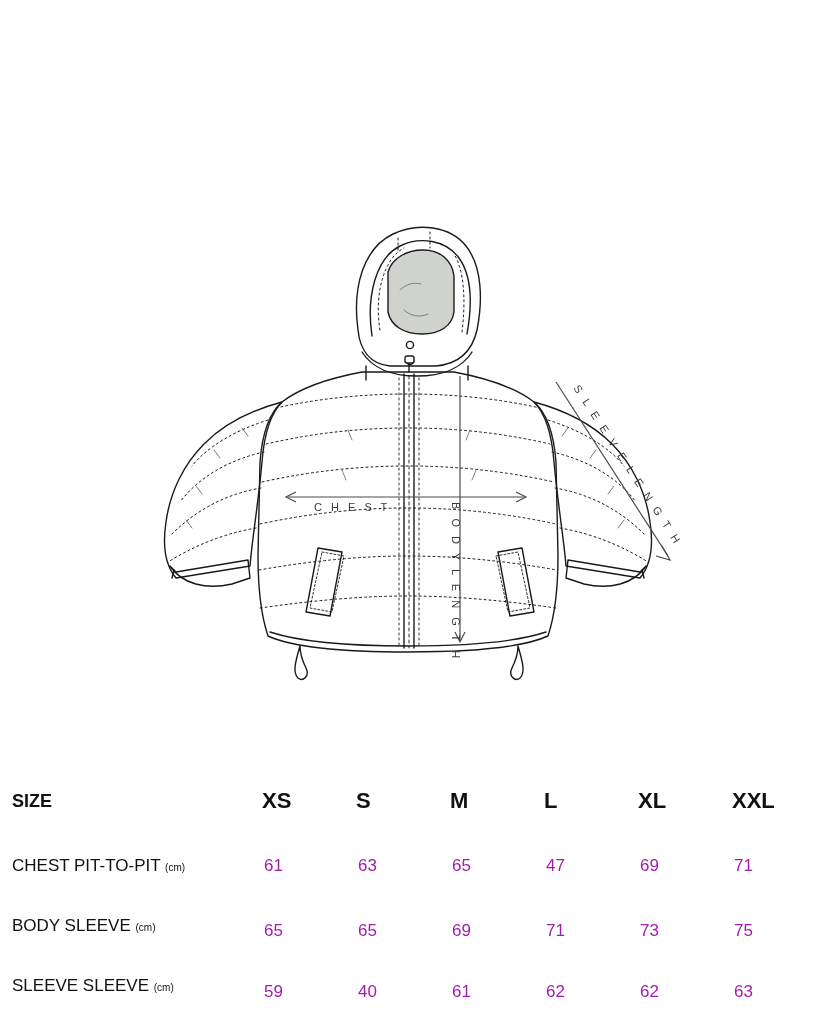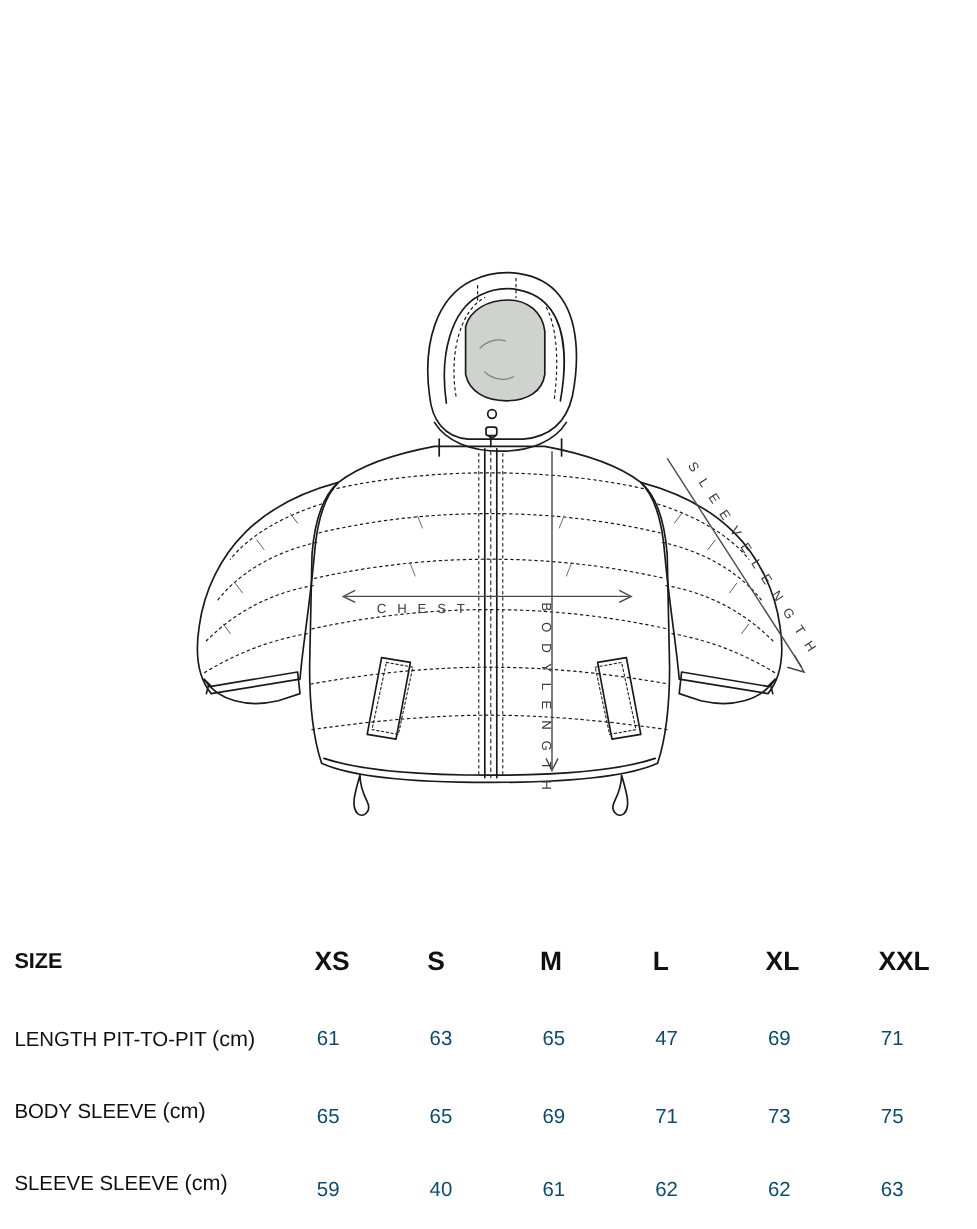--- a/index.html
+++ b/index.html
@@ -75,25 +75,25 @@
 
   tbody tr {
     height: 60px;
   }
   tbody td.row-head {
     font-size: 17px;
     font-weight: normal;
     color: #111;
   }
   tbody td.row-head .unit {
-    font-size: 18px;
+    font-size: 10px;
   }
   tbody td.val {
     font-size: 17px;
-    color: #0c4a6e;
+    color: #a21caf;
     padding-left: 2px;
   }
   tbody tr.offset-a td.val { padding-top: 10px; }
   tbody tr.offset-b td.val { padding-top: 12px; }
 </style>
 </head>
 <body>
 
 <div class="page">
 
@@ -266,21 +266,21 @@
           <th class="col-size">S</th>
           <th class="col-size">M</th>
           <th class="col-size">L</th>
           <th class="col-size">XL</th>
           <th class="col-size">XXL</th>
         </tr>
       </thead>
       <tbody>
         <tr>
           <td class="row-head">
-            <span>LENGTH PIT-TO-PIT</span>
+            <span>CHEST PIT-TO-PIT</span>
             <span class="unit">(cm)</span>
           </td>
           <td class="val">61</td>
           <td class="val">63</td>
           <td class="val">65</td>
           <td class="val">47</td>
           <td class="val">69</td>
           <td class="val">71</td>
         </tr>
         <tr class="offset-a">

